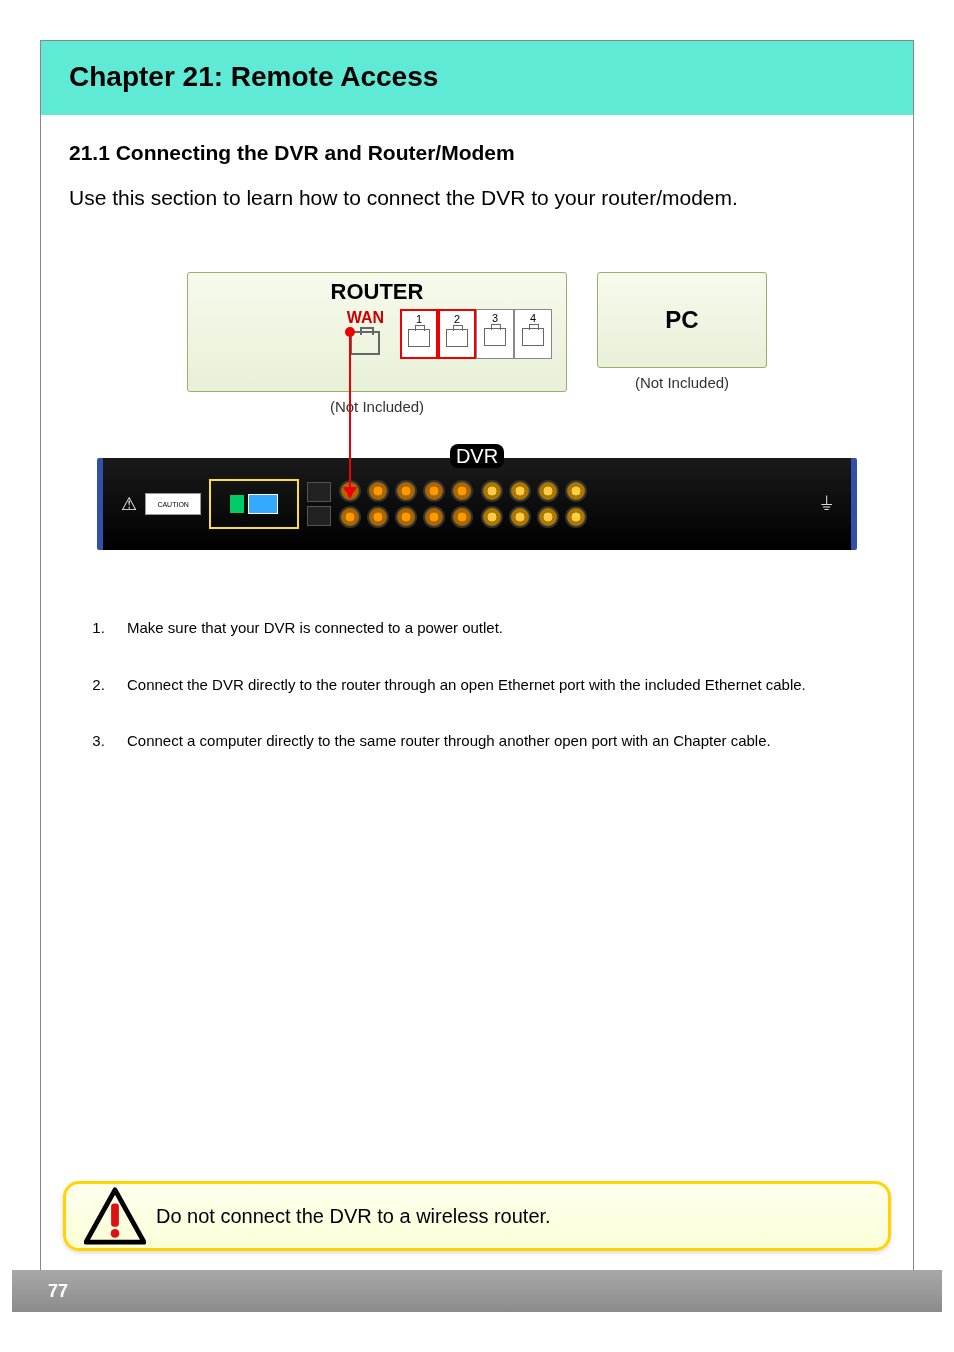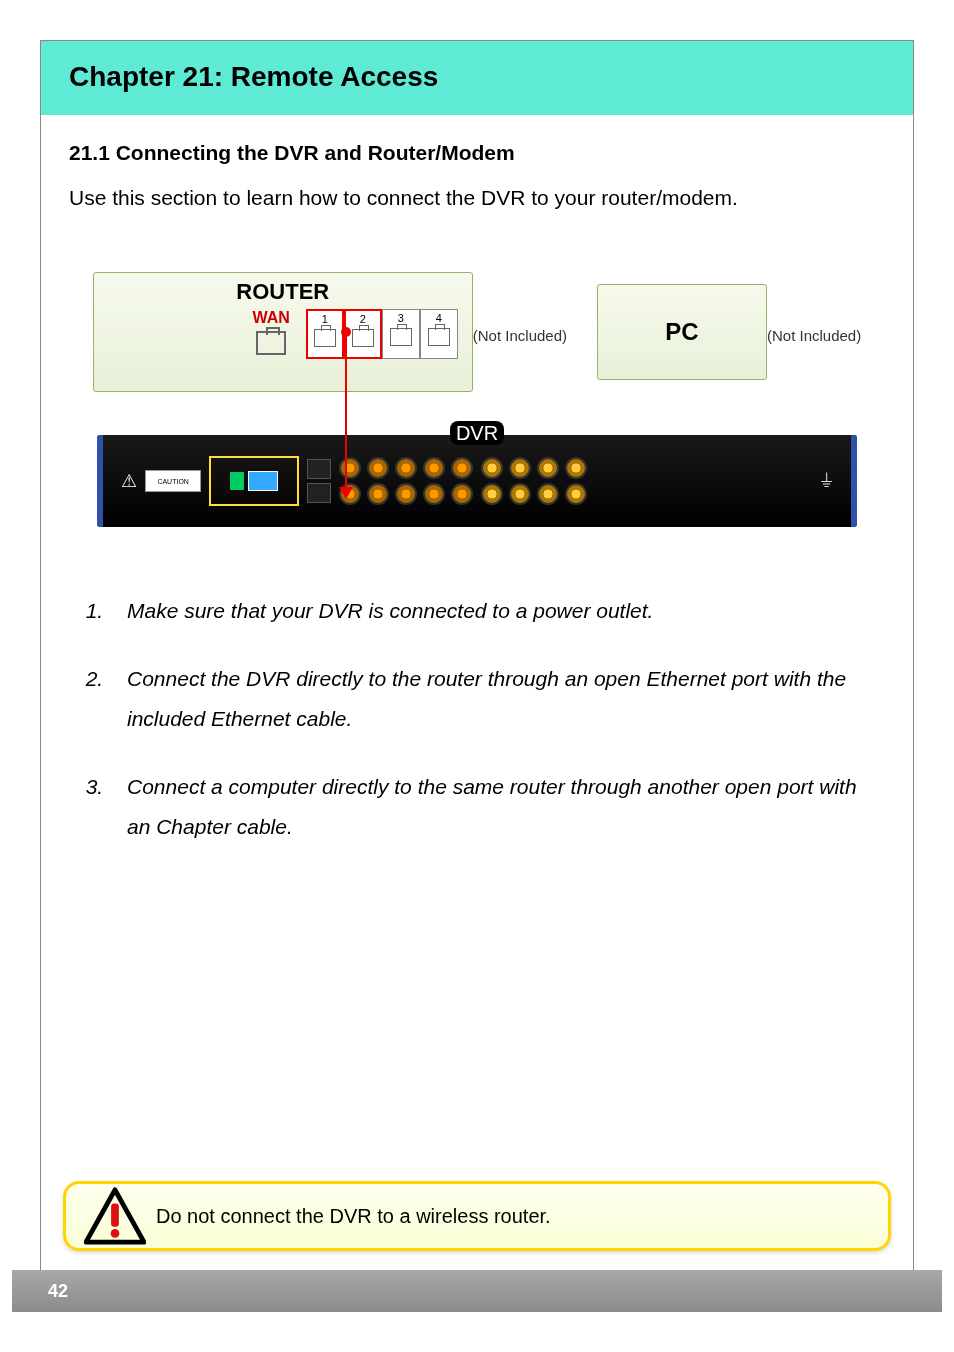--- a/index.html
+++ b/index.html
@@ -90,29 +90,28 @@
     .yellow-box .p { width:14px;height:18px;background:#0c6; }
     .eth-blue { width:30px;height:20px;background:#3af;border:1px solid #fff; }
     .conn-group{display:flex;flex-direction:column;gap:4px;}
     .conn-row{display:flex;gap:6px;}
     .rca{width:22px;height:22px;border-radius:50%;background:radial-gradient(circle,#f90 35%,#a60 36%,#a60 100%);border:2px solid #333;}
     .rca.audio{background:radial-gradient(circle,#fc4 35%,#a70 36%,#a70 100%);}
     .sq-port{width:24px;height:20px;border:1px solid #555;background:#222;}
     .arrow-line{position:absolute; left:252px; top:57px; width:2px; height:168px; background:#e00; z-index:3;}
     .arrow-line:before{content:'';position:absolute;top:-2px;left:-4px;width:10px;height:10px;border-radius:50%;background:#e00;}
     .arrow-line:after{content:'';position:absolute;bottom:-2px;left:-6px;width:0;height:0;border-left:7px solid transparent;border-right:7px solid transparent;border-top:12px solid #e00;}
-    .col-wrap{display:flex; flex-direction:row; align-items:center;}
+    .col-wrap{display:flex; flex-direction:column; align-items:center;}
     .diagram-rel{position:relative; display:inline-block;}
     .steps {
       margin-top: 60px;
       margin-left: 40px;
       margin-right: 20px;
-      font-size: 21px;
+      font-size: 15px;
       line-height: 1.9;
-      font-style: italic;
     }
     .steps li { padding-left: 18px;}
     .steps li + li { margin-top: 28px; }
     .note-box {
       position: absolute;
       bottom: 60px;
       left: 22px; right: 22px;
       border: 3px solid #ffd400;
       background: linear-gradient(#feffee,#faffd6);
       border-radius: 16px;
@@ -246,16 +245,16 @@
   <div class="note-box">
     <svg class="note-icon" viewBox="0 0 64 58">
       <polygon points="32,2 62,56 2,56" fill="none" stroke="#000" stroke-width="5" stroke-linejoin="round"></polygon>
       <rect x="28" y="16" width="8" height="24" rx="3" fill="#d11"></rect>
       <circle cx="32" cy="47" r="4.5" fill="#d11"></circle>
     </svg>
     <span>Do not connect the DVR to a wireless router.</span>
   </div>
 
   <div class="footer-bar">
-    <div class="page-num">42</div>
+    <div class="page-num">77</div>
   </div>
 
 </div>
 
 </body></html>

